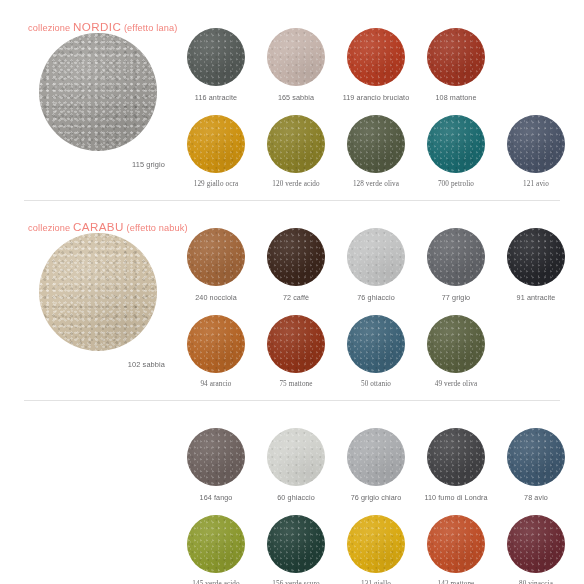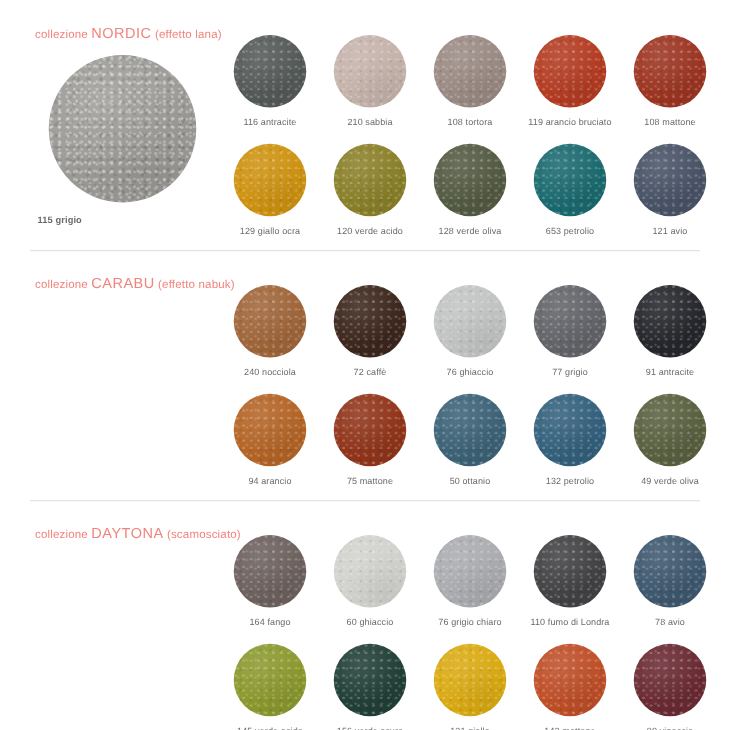--- a/index.html
+++ b/index.html
@@ -44,24 +44,23 @@
   }
   .coll-title .cap {
     font-size: 11.6px;
     letter-spacing: 0.4px;
   }
 
   
   .hero {
     position: absolute;
     left: 30px;
-    top: 44px;
+    top: 33px;
     width: 135px;
-    text-align: left;
-    font-weight: bold;
+    text-align: right;
   }
   .hero-disc {
     width: 118px;
     height: 118px;
     border-radius: 50%;
     margin: 0 auto;
     position: relative;
     overflow: hidden;
   }
   .hero-disc::after {
@@ -100,21 +99,21 @@
   .grid {
     position: absolute;
     left: 176px;
     top: 28px;
     width: 400px;
   }
   .grid-row {
     display: flex;
     width: 400px;
   }
-  .grid-row + .grid-row { margin-top: 13px; }
+  .grid-row + .grid-row { margin-top: 13px; font-family: Liberation Serif, serif; }
 
   .swatch {
     width: 80px;
     text-align: center;
     box-sizing: border-box;
   }
   .sw-disc {
     width: 58px;
     height: 58px;
     border-radius: 50%;
@@ -176,25 +175,21 @@
     </div>
 
     <div class="grid">
       <div class="grid-row">
         <div class="swatch">
           <div class="sw-disc" id="s0-0-0" style="background: rgb(85, 91, 88);"></div>
           <div class="sw-label">116 antracite</div>
         </div>
         <div class="swatch">
           <div class="sw-disc" id="s0-0-1" style="background: rgb(198, 180, 172);"></div>
-          <div class="sw-label">210 sabbia</div>
-        </div>
-        <div class="swatch">
-          <div class="sw-disc" id="s0-0-2" style="background: rgb(155, 139, 132);"></div>
-          <div class="sw-label">108 tortora</div>
+          <div class="sw-label">165 sabbia</div>
         </div>
         <div class="swatch">
           <div class="sw-disc" id="s0-0-3" style="background: rgb(181, 60, 34);"></div>
           <div class="sw-label">119 arancio bruciato</div>
         </div>
         <div class="swatch">
           <div class="sw-disc" id="s0-0-4" style="background: rgb(158, 53, 34);"></div>
           <div class="sw-label">108 mattone</div>
         </div>
       </div>
@@ -206,37 +201,41 @@
         <div class="swatch">
           <div class="sw-disc" id="s0-1-1" style="background: rgb(139, 129, 41);"></div>
           <div class="sw-label">120 verde acido</div>
         </div>
         <div class="swatch">
           <div class="sw-disc" id="s0-1-2" style="background: rgb(84, 91, 67);"></div>
           <div class="sw-label">128 verde oliva</div>
         </div>
         <div class="swatch">
           <div class="sw-disc" id="s0-1-3" style="background: rgb(27, 107, 112);"></div>
-          <div class="sw-label">653 petrolio</div>
+          <div class="sw-label">700 petrolio</div>
         </div>
         <div class="swatch">
           <div class="sw-disc" id="s0-1-4" style="background: rgb(74, 84, 104);"></div>
           <div class="sw-label">121 avio</div>
         </div>
       </div>
     </div>
   </section>
 
   <div class="divider" style="top: 200px; background: rgb(226, 226, 226);"></div>
 
   <section class="collection c1">
     <div class="coll-title" style="color: rgb(242, 131, 124);">
       <span>collezione </span><span class="cap">CARABU</span><span> (effetto nabuk)</span>
     </div>
 
+    <div class="hero">
+      <div class="hero-disc sheen" id="hero1" style="background: rgb(207, 192, 166);"></div>
+      <div class="hero-label">102 sabbia</div>
+    </div>
 
     <div class="grid">
       <div class="grid-row">
         <div class="swatch">
           <div class="sw-disc" id="s1-0-0" style="background: rgb(161, 102, 58);"></div>
           <div class="sw-label">240 nocciola</div>
         </div>
         <div class="swatch">
           <div class="sw-disc" id="s1-0-1" style="background: rgb(61, 39, 29);"></div>
           <div class="sw-label">72 caffè</div>
@@ -261,37 +260,30 @@
         </div>
         <div class="swatch">
           <div class="sw-disc" id="s1-1-1" style="background: rgb(146, 53, 26);"></div>
           <div class="sw-label">75 mattone</div>
         </div>
         <div class="swatch">
           <div class="sw-disc" id="s1-1-2" style="background: rgb(61, 99, 120);"></div>
           <div class="sw-label">50 ottanio</div>
         </div>
         <div class="swatch">
-          <div class="sw-disc" id="s1-1-3" style="background: rgb(52, 97, 125);"></div>
-          <div class="sw-label">132 petrolio</div>
-        </div>
-        <div class="swatch">
           <div class="sw-disc" id="s1-1-4" style="background: rgb(90, 97, 64);"></div>
           <div class="sw-label">49 verde oliva</div>
         </div>
       </div>
     </div>
   </section>
 
   <div class="divider" style="top: 400px; background: rgb(226, 226, 226);"></div>
 
   <section class="collection c2">
-    <div class="coll-title" style="color: rgb(242, 131, 124);">
-      <span>collezione </span><span class="cap">DAYTONA</span><span> (scamosciato)</span>
-    </div>
 
 
     <div class="grid">
       <div class="grid-row">
         <div class="swatch">
           <div class="sw-disc" id="s2-0-0" style="background: rgb(110, 98, 95);"></div>
           <div class="sw-label">164 fango</div>
         </div>
         <div class="swatch">
           <div class="sw-disc" id="s2-0-1" style="background: rgb(210, 211, 206);"></div>

